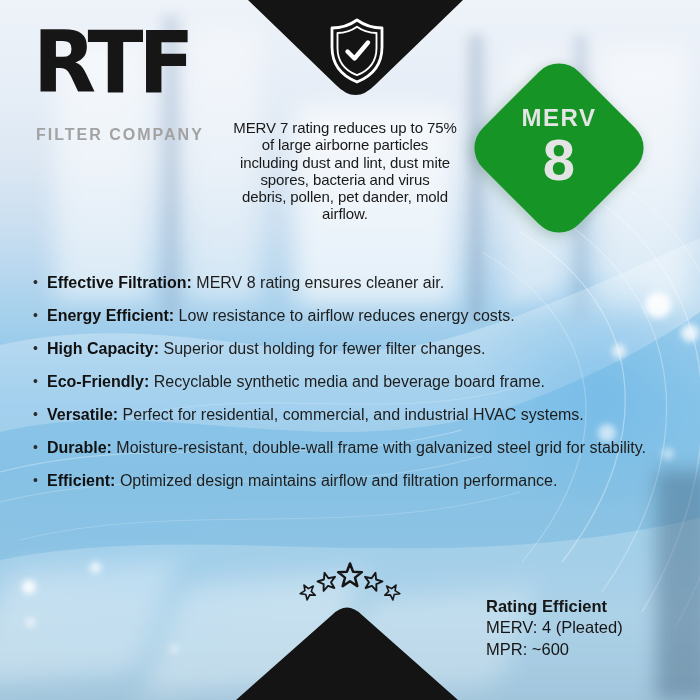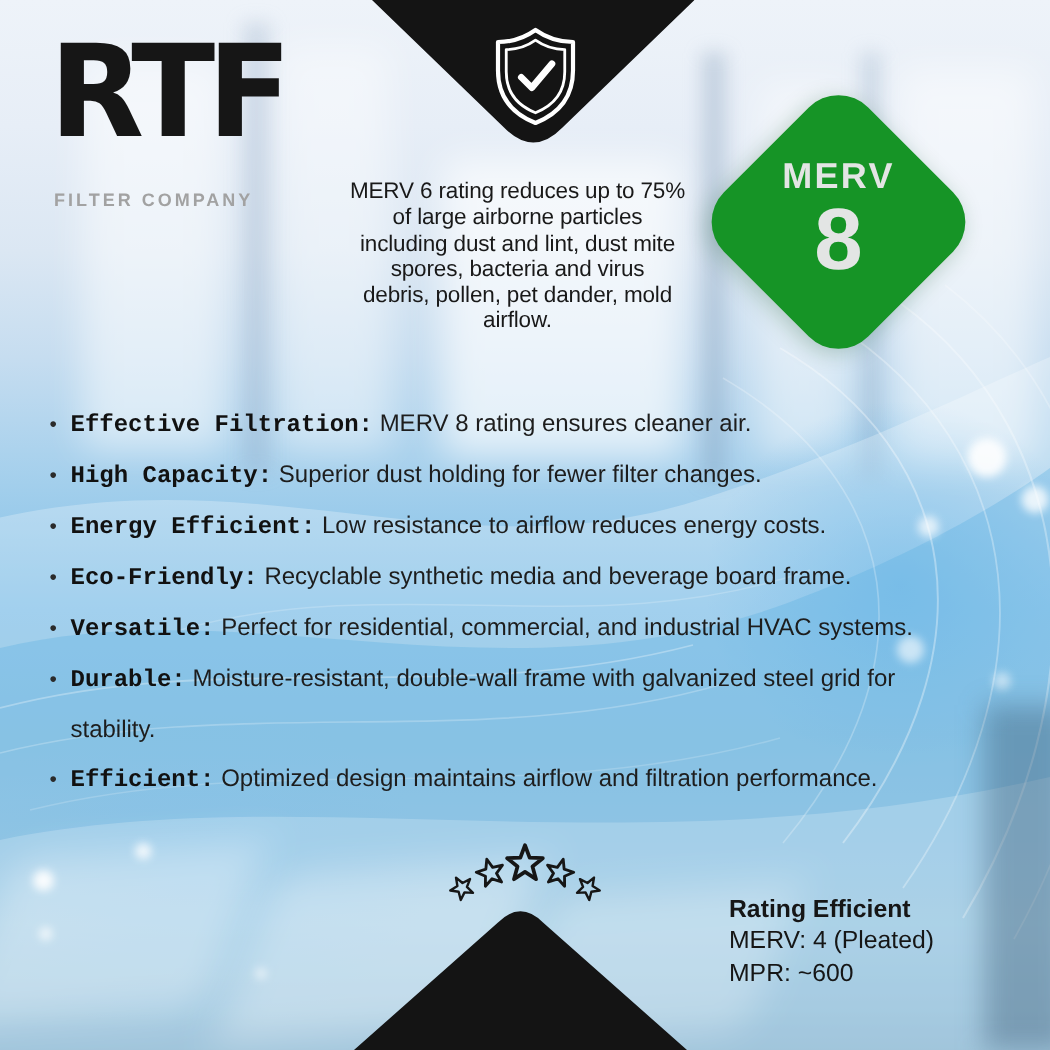--- a/index.html
+++ b/index.html
@@ -24,41 +24,41 @@
     transform:skewX(-24deg) rotate(-4deg); border-radius:10px; }
   .right-dark { position:absolute; right:-12px; bottom:0; width:56px; height:230px;
     background:rgba(52,84,110,.38); filter:blur(9px); }
   svg.waves { position:absolute; left:0; top:0; }
   
   .shape { position:absolute; }
   
   .logo { position:absolute; left:33px; top:20px; }
   .logo-text { font-family:"DejaVu Sans", sans-serif; font-weight:800; font-size:82px;
     letter-spacing:-5px; line-height:1; color:#161616; transform:scaleY(1.04); transform-origin:top left; }
-  .tagline { position:absolute; left:36px; top:126px; font-size:12px; font-weight:700;
+  .tagline { position:absolute; left:36px; top:126px; font-size:16px; font-weight:700;
     letter-spacing:2px; color:#a2a2a2; white-space:nowrap; }
   
   .merv-paragraph { position:absolute; left:216px; top:119px; width:258px; text-align:center;
     font-size:15px; line-height:17.3px; color:#191919; letter-spacing:-0.1px; }
   .underlined { text-underline-offset:2.5px; text-decoration-thickness:1.5px; }
   
   .diamond { position:absolute; left:491px; top:80px; width:136px; height:136px;
     background:#169426; border-radius:28px; transform:rotate(45deg);
     box-shadow:0 4px 14px rgba(10,80,30,.25); }
   .diamond-inner { position:absolute; inset:0; transform:rotate(-45deg);
     display:flex; flex-direction:column; align-items:center; justify-content:center; color:#e3e5e4; }
   .diamond-label { font-size:24px; font-weight:700; letter-spacing:1.5px; line-height:1; }
   .diamond-value { font-size:58px; font-weight:700; line-height:1.02; }
   
   .kb-title { position:absolute; left:36px; top:226px; font-size:28px; font-weight:800;
     letter-spacing:-0.3px; color:#141414; }
   .kb-list { position:absolute; left:33px; top:266px; width:616px; list-style:none; }
   .kb-list li { position:relative; padding-left:14px; font-size:16px; line-height:33px; color:#1d1d1d; }
   .kb-list li::before { content:"•"; position:absolute; left:0; top:0; font-size:14px; color:#2b2b2b; }
-  .kb-list b { font-weight:700; color:#111;font-family:Liberation Mono, monospace; }
+  .kb-list b { font-weight:700; color:#111; }
   
   .rating-block { position:absolute; left:486px; top:596px; color:#161616; }
   .rating-title { font-size:16.5px; font-weight:700; line-height:21px; }
   .rating-line { font-size:16.5px; line-height:21.5px; }
   .stars-svg { position:absolute; left:294px; top:560px; }
 </style>
 </head>
 <body>
 
 <div class="canvas">
@@ -117,39 +117,39 @@
       <path d="M20.5,34.5 L27.5,41.5 L41,25.5" stroke-width="4.4"></path>
     </g>
   </svg>
 
   <div class="logo">
     <div class="logo-text">RTF</div>
   </div>
   <div class="tagline">FILTER COMPANY</div>
 
   <div class="merv-paragraph">
-    <div><span>MERV 6 rating </span><span class="underlined">reduces up to 75%</span></div>
+    <div><span>MERV 7 rating </span><span class="underlined">reduces up to 75%</span></div>
     <div>of large airborne particles</div>
     <div>including dust and lint, dust mite</div>
     <div>spores, bacteria and virus</div>
     <div>debris, pollen, pet dander, mold</div>
     <div>airflow.</div>
   </div>
 
   <div class="diamond">
     <div class="diamond-inner">
       <div class="diamond-label">MERV</div>
       <div class="diamond-value">8</div>
     </div>
   </div>
 
   <ul class="kb-list">
     <li><b>Effective Filtration:</b><span> MERV 8 rating ensures cleaner air.</span></li>
+    <li><b>Energy Efficient:</b><span> Low resistance to airflow reduces energy costs.</span></li>
     <li><b>High Capacity:</b><span> Superior dust holding for fewer filter changes.</span></li>
-    <li><b>Energy Efficient:</b><span> Low resistance to airflow reduces energy costs.</span></li>
     <li><b>Eco-Friendly:</b><span> Recyclable synthetic media and beverage board frame.</span></li>
     <li><b>Versatile:</b><span> Perfect for residential, commercial, and industrial HVAC systems.</span></li>
     <li><b>Durable:</b><span> Moisture-resistant, double-wall frame with galvanized steel grid for stability.</span></li>
     <li><b>Efficient:</b><span> Optimized design maintains airflow and filtration performance.</span></li>
   </ul>
 
   <svg class="stars-svg" width="112" height="54" viewBox="0 0 112 54">
     <defs>
       <path id="star" d="M0,-10 L2.47,-3.4 L9.51,-3.09 L3.99,1.3 L5.88,8.09 L0,4.2 L-5.88,8.09 L-3.99,1.3 L-9.51,-3.09 L-2.47,-3.4 Z"></path>
     </defs>

